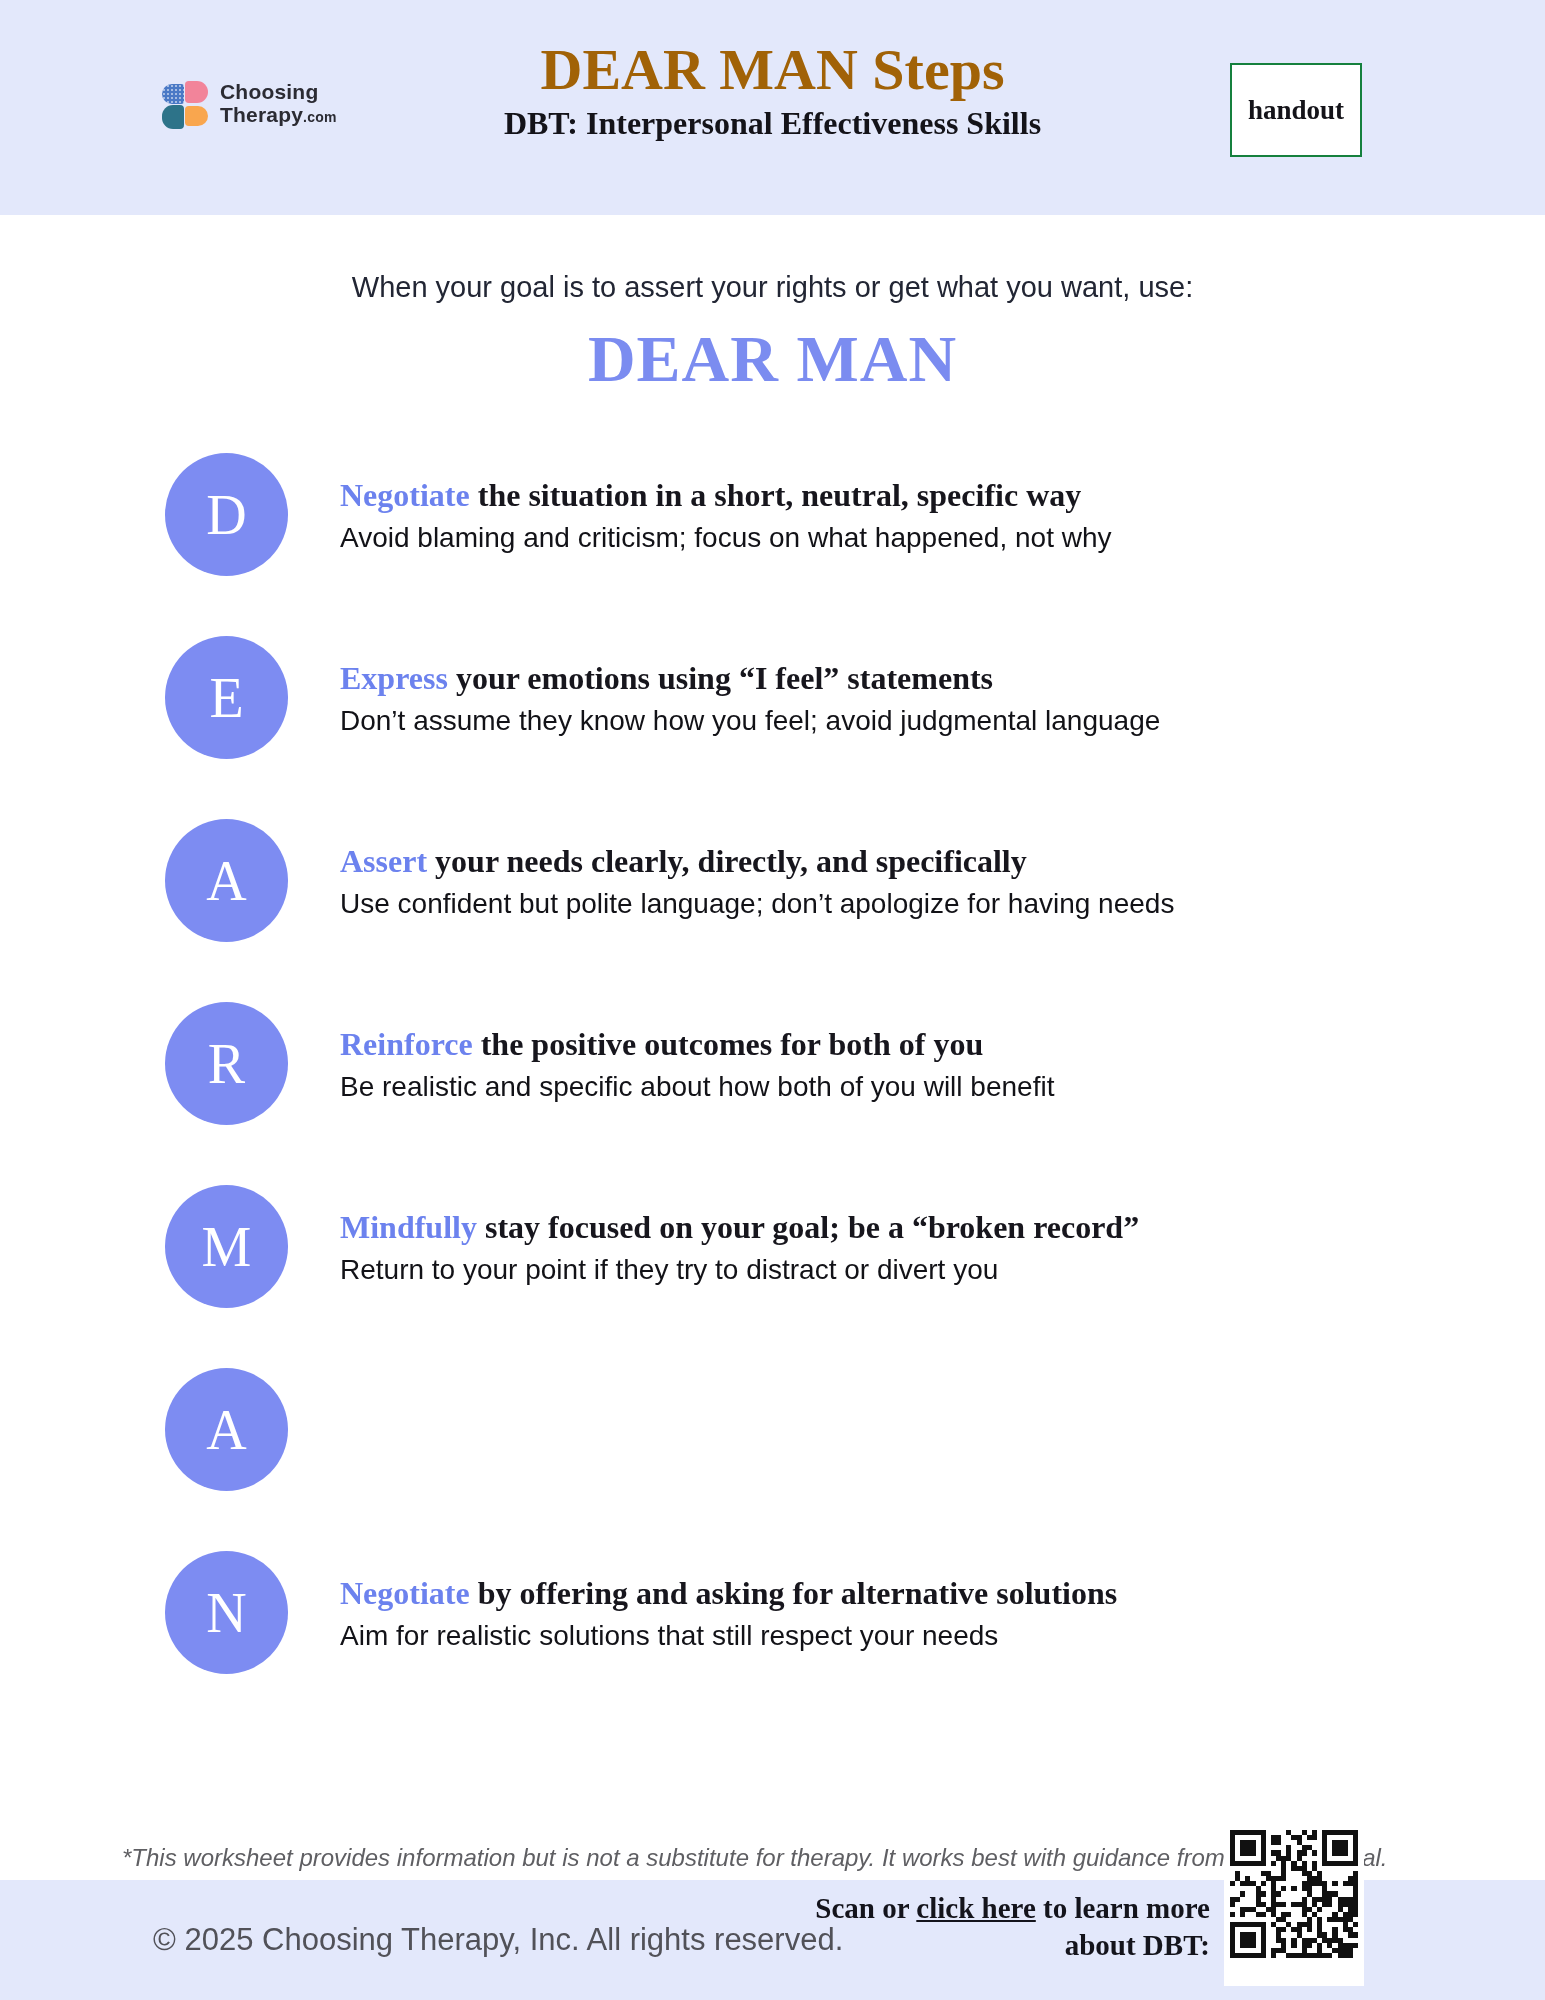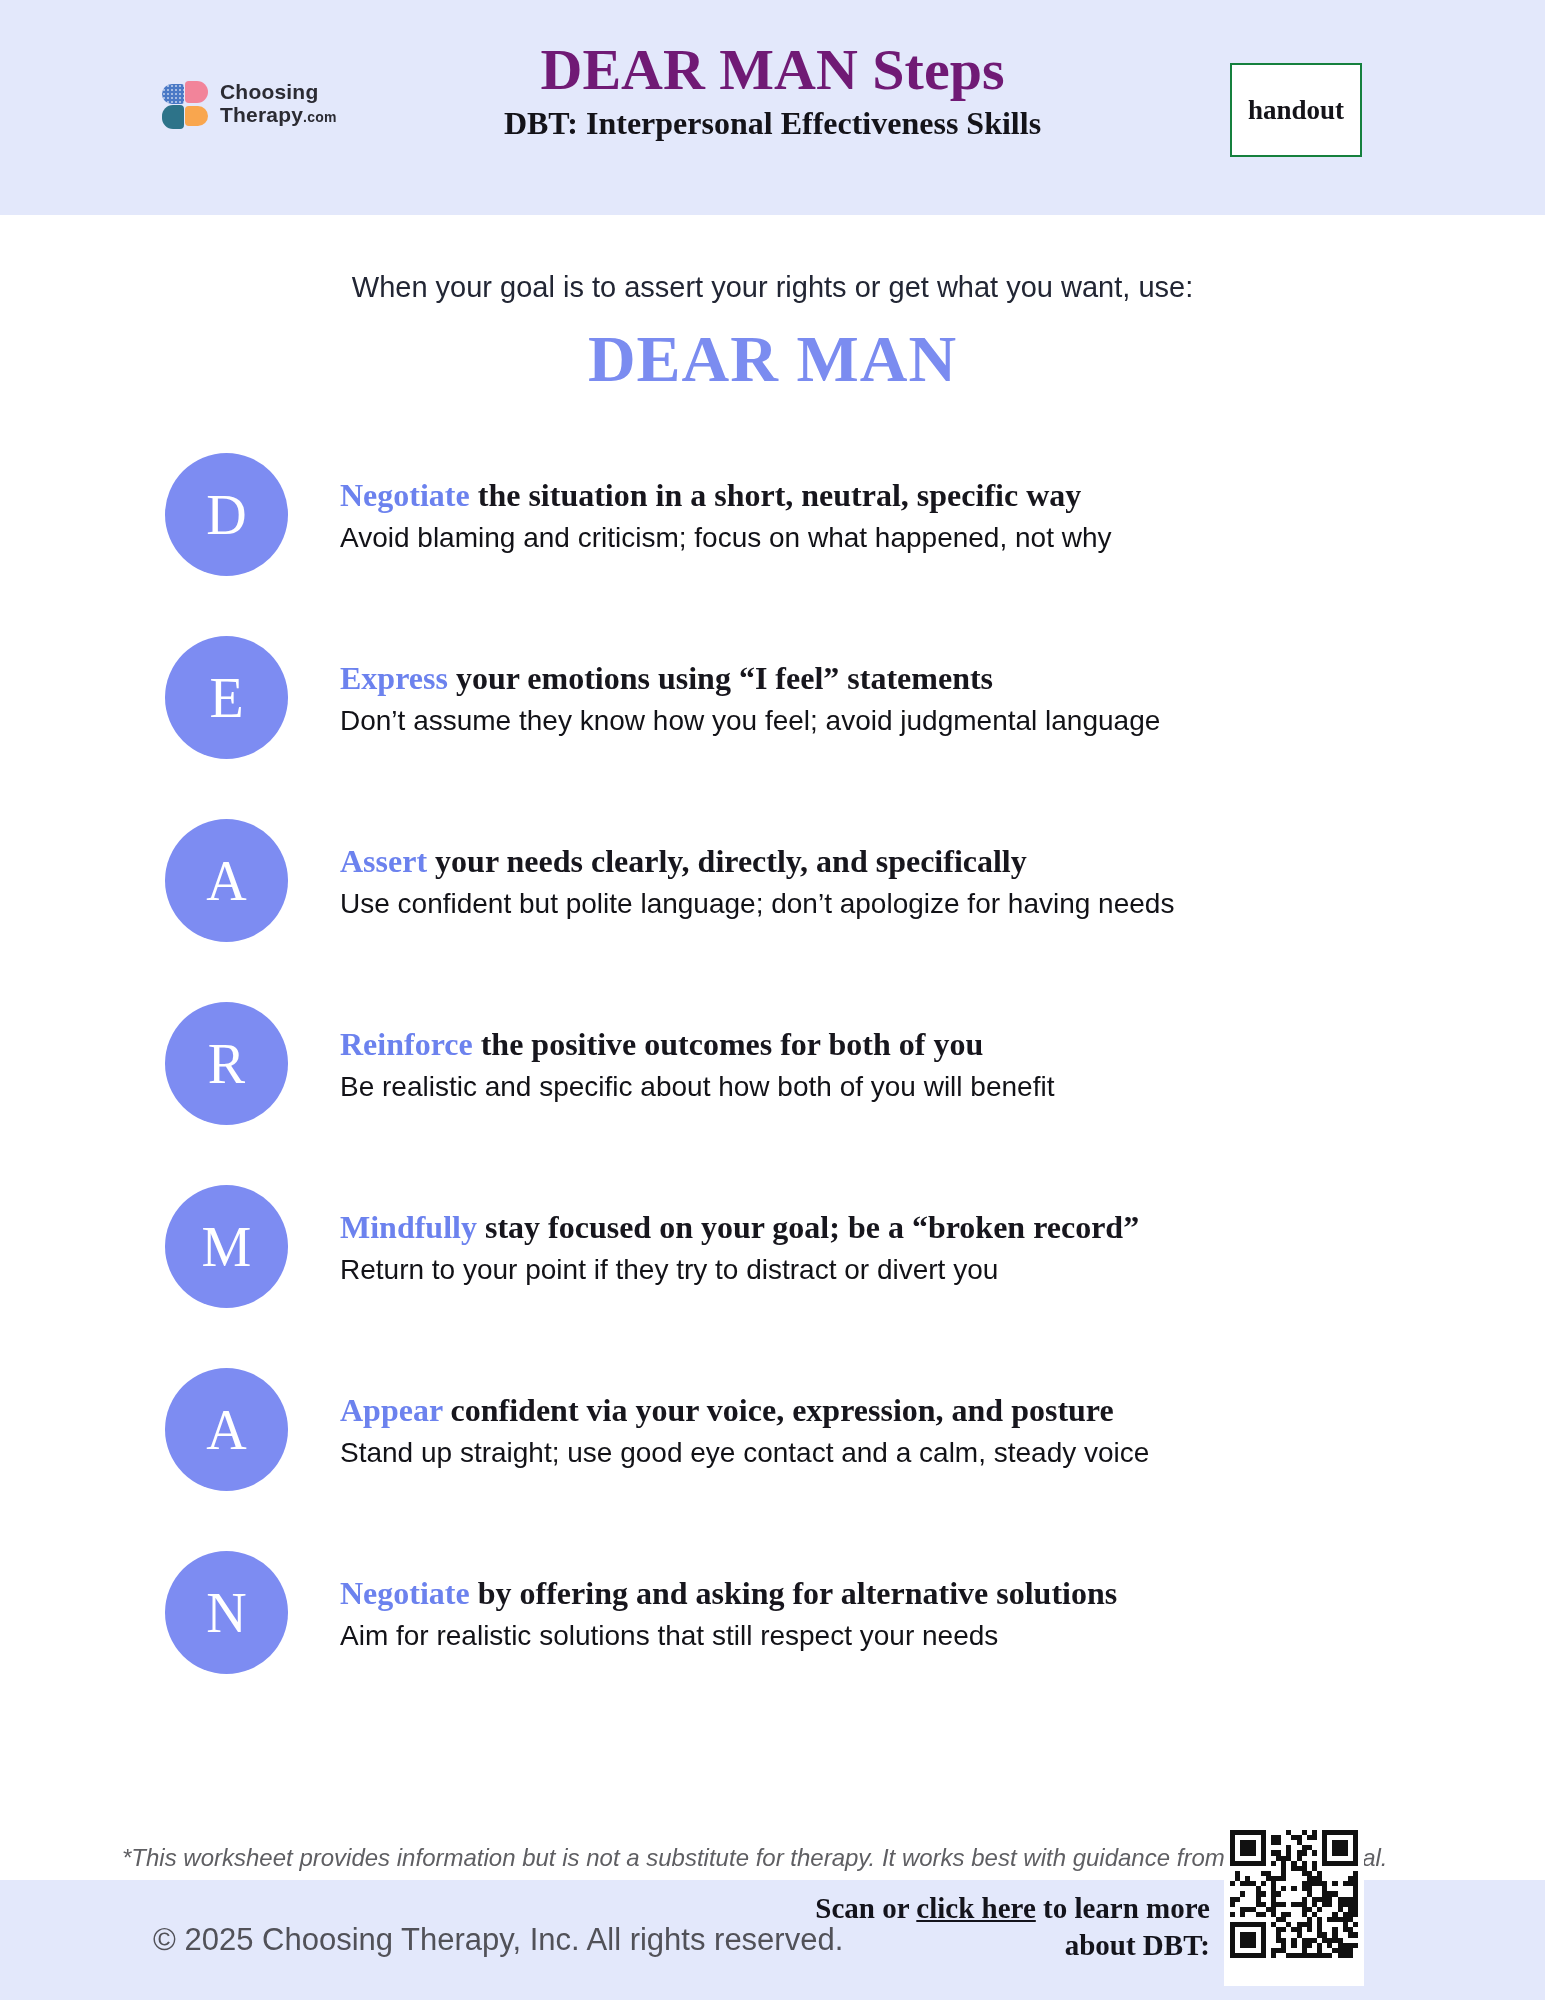--- a/index.html
+++ b/index.html
@@ -12,21 +12,21 @@
   .logo-icon{position:relative;width:48px;height:48px;flex:0 0 auto;}
   .logo-icon .pc{position:absolute;}
   .pc-blue{left:0;top:3px;width:22px;height:20px;border-radius:11px 3px 3px 11px;background:#4a79c6;
            background-image:radial-gradient(rgba(255,255,255,.5) 1px,transparent 1.4px);background-size:4px 4px;}
   .pc-pink{right:2px;top:0;width:23px;height:22px;border-radius:4px 12px 12px 4px;background:#f2849a;}
   .pc-teal{left:0;bottom:0;width:22px;height:24px;border-radius:11px 4px 4px 11px;background:#2d7389;}
   .pc-orange{right:2px;bottom:3px;width:23px;height:20px;border-radius:4px 11px 11px 4px;background:#f9a64e;}
   .logo-text{font-size:21px;line-height:23px;font-weight:700;color:#2b2b33;letter-spacing:.2px;}
   .logo-text .dotcom{font-size:14px;font-weight:700;}
   .titles{position:absolute;left:0;right:0;top:38px;text-align:center;}
-  .title{margin:0;font-family:"Liberation Serif",serif;font-weight:700;font-size:58px;line-height:64px;color:#701a75;}
+  .title{margin:0;font-family:"Liberation Serif",serif;font-weight:700;font-size:58px;line-height:64px;color:#a16207;}
   .subtitle{margin:2px 0 0 0;font-family:"Liberation Serif",serif;font-weight:700;font-size:32px;line-height:38px;color:#141319;}
   .badge{position:absolute;right:183px;top:63px;width:128px;height:90px;background:#ffffff;border:2px solid #15803d;
          display:flex;align-items:center;justify-content:center;
          font-family:"Liberation Serif",serif;font-weight:700;font-size:27px;color:#141319;}
 
   
   .intro{margin:54px 0 0 0;text-align:center;font-size:29px;line-height:36px;color:#222634;}
   .acronym{margin:16px 0 0 0;text-align:center;font-family:"Liberation Serif",serif;font-weight:700;
            font-size:66px;line-height:76px;color:#7b8cf0;letter-spacing:1px;}
 
@@ -118,24 +118,20 @@
     <div class="step-row">
       <div class="step-circle">M</div>
       <div class="step-text">
         <h3 class="step-heading"><span class="kw">Mindfully</span><span class="rest"> stay focused on your goal; be a “broken record”</span></h3>
         <p class="step-sub"><span class="seg-i">Return to your point if they try to distract or divert you</span></p>
       </div>
     </div>
 
     <div class="step-row">
       <div class="step-circle">A</div>
-      <div class="step-text">
-        <h3 class="step-heading"><span class="kw">Appear</span><span class="rest"> confident via your voice, expression, and posture</span></h3>
-        <p class="step-sub"><span class="seg-i">Stand up straight; use good eye contact and a calm, steady voice</span></p>
-      </div>
     </div>
 
     <div class="step-row">
       <div class="step-circle">N</div>
       <div class="step-text">
         <h3 class="step-heading"><span class="kw">Negotiate</span><span class="rest"> by offering and asking for alternative solutions</span></h3>
         <p class="step-sub"><span class="seg-i">Aim for realistic solutions that still respect your needs</span></p>
       </div>
     </div>
   </div>

